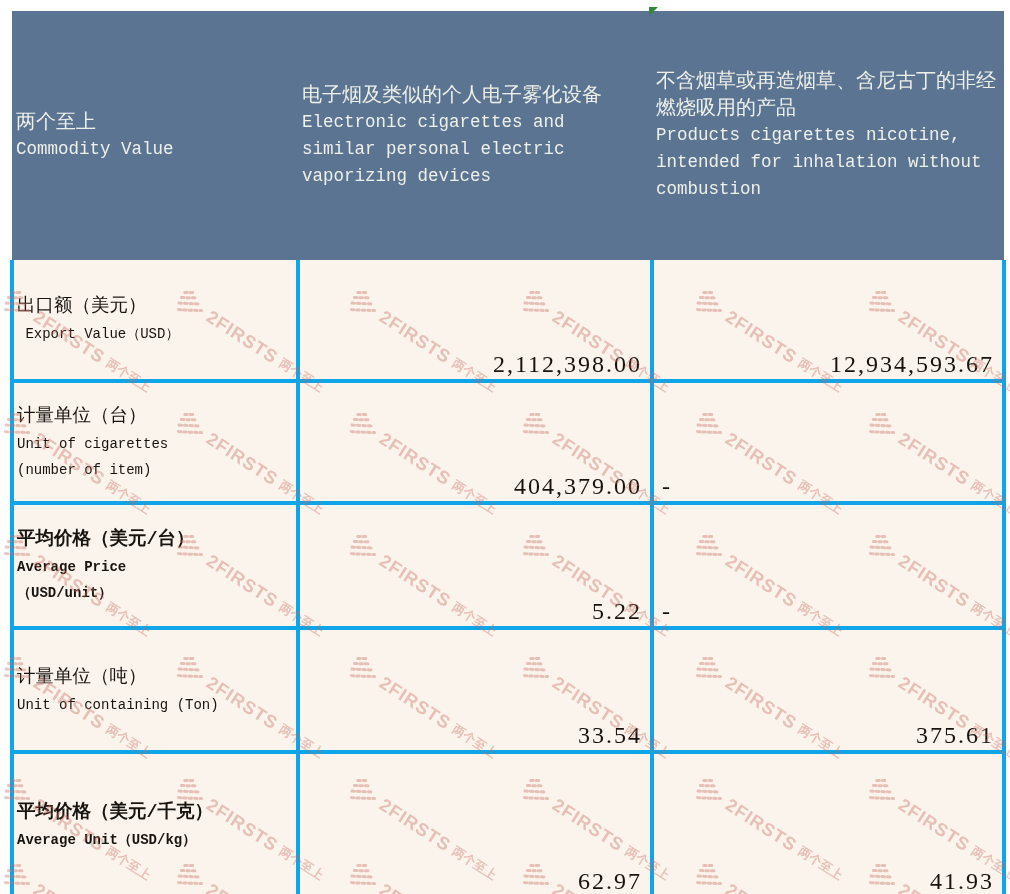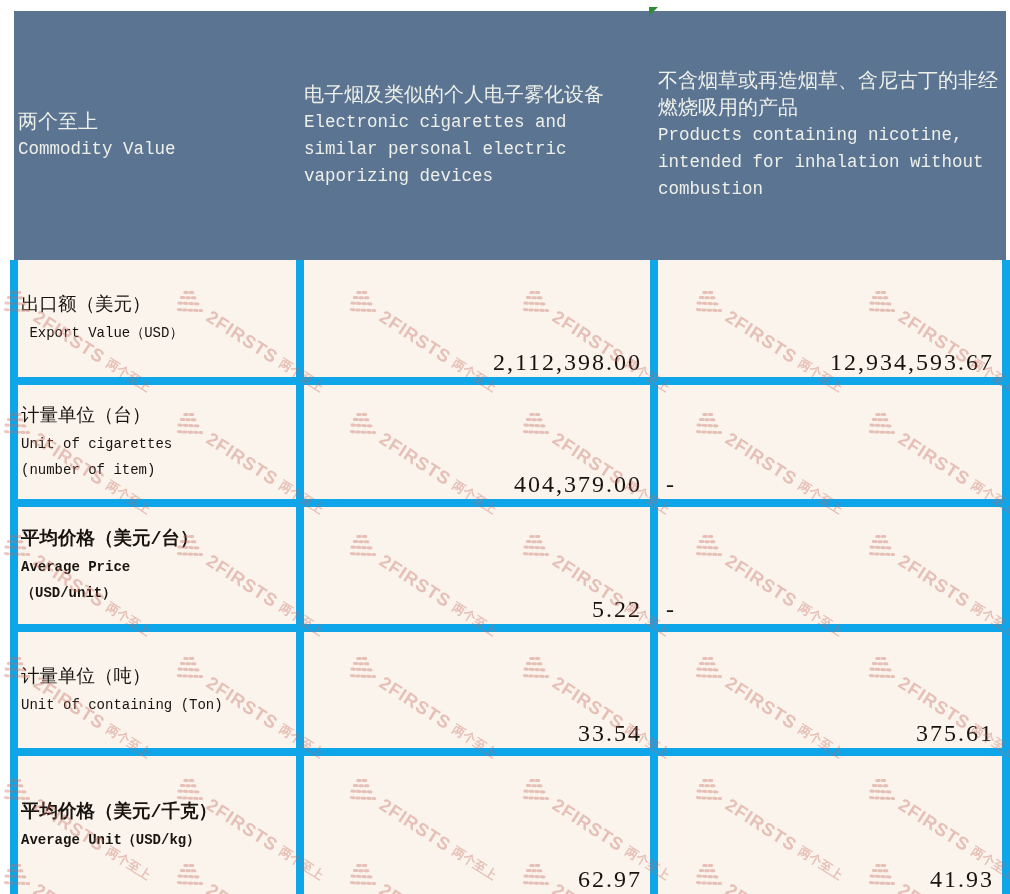--- a/index.html
+++ b/index.html
@@ -12,21 +12,21 @@
     position:absolute;left:10px;top:11px;width:992px;
     border-collapse:collapse;table-layout:fixed;z-index:1;
   }
   th{
     background:#5b7492;color:#eef0ea;font-weight:400;text-align:left;
     vertical-align:middle;padding:0 8px 0 4px;
   }
   th .zh{display:block;font-size:20px;line-height:27px;white-space:pre-wrap;}
   th .en{display:block;font-size:17.5px;line-height:27px;white-space:pre-wrap;}
   td{
-    border:8px solid #0ea5e9;background:#faf4ec;overflow:hidden;
+    border:4px solid #0ea5e9;background:#faf4ec;overflow:hidden;
   }
   tr.r1 td{border-top:none;}
   td.lab{vertical-align:middle;padding:2px 4px 2px 3px;}
   td.lab .zh{display:block;font-size:18.5px;line-height:29px;white-space:pre-wrap;}
   td.lab .en{display:block;font-size:14px;line-height:26px;white-space:pre-wrap;}
   tr.bold td.lab .zh,tr.bold td.lab .en{font-weight:700;}
   td.val{
     vertical-align:bottom;text-align:right;
     font-family:"Liberation Serif","DejaVu Serif",serif;
     font-size:24px;letter-spacing:2px;padding:0 8px 1px 0;white-space:pre-wrap;
@@ -67,21 +67,21 @@
         <span class="en">Commodity Value</span>
       </th>
       <th>
         <span class="zh">电子烟及类似的个人电子雾化设备</span>
         <span class="en">Electronic cigarettes and
 similar personal electric
 vaporizing devices</span>
       </th>
       <th>
         <span class="zh">不含烟草或再造烟草、含尼古丁的非经燃烧吸用的产品</span>
-        <span class="en">Products containing nicotine,
+        <span class="en">Products cigarettes nicotine,
 intended for inhalation without
 combustion</span>
       </th>
     </tr>
     <tr class="r1" style="height:121px">
       <td class="lab">
         <span class="zh">出口额（美元）</span>
         <span class="en"> Export Value（USD）</span>
       </td>
       <td class="val">2,112,398.00</td>

